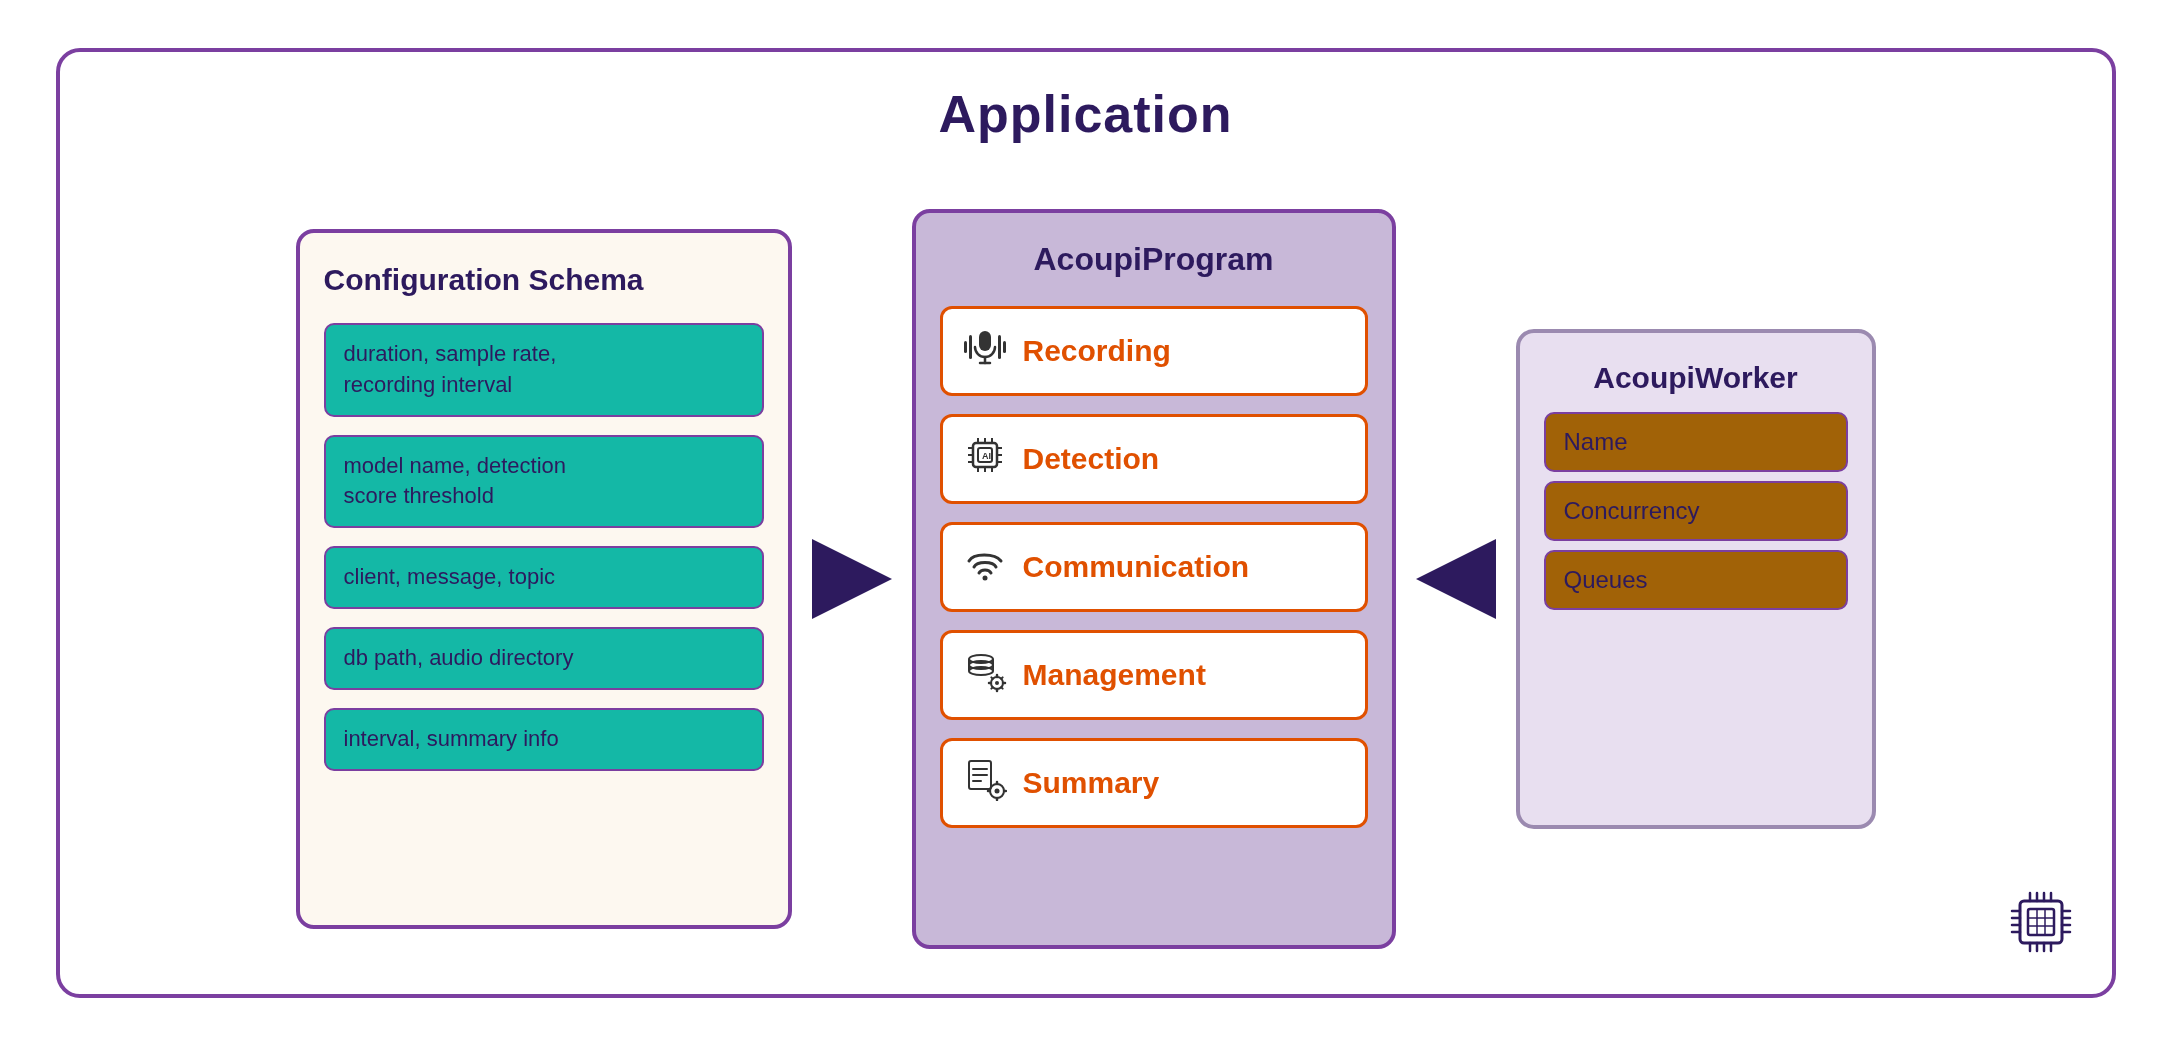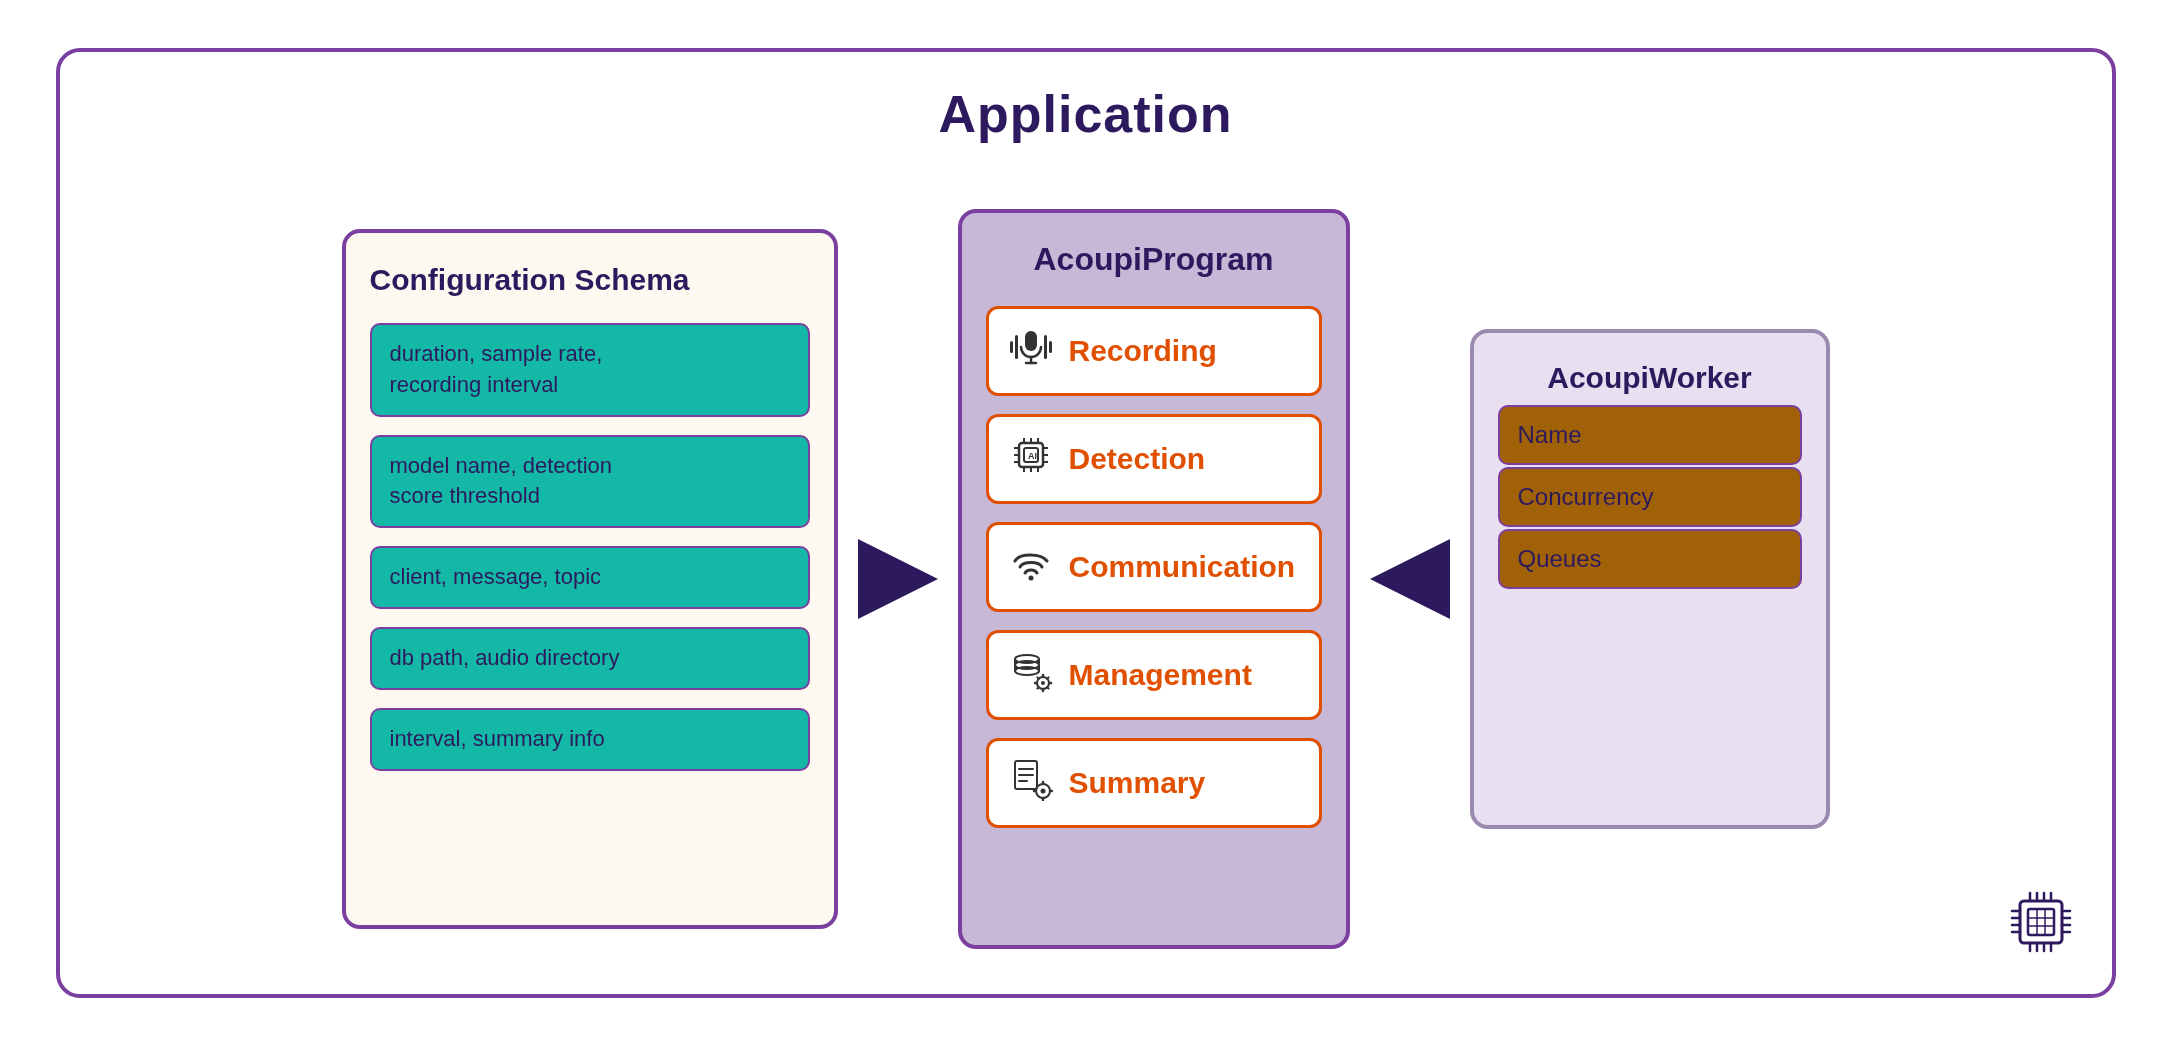--- a/index.html
+++ b/index.html
@@ -92,21 +92,21 @@
       width: 0;
       height: 0;
       border-top: 40px solid transparent;
       border-bottom: 40px solid transparent;
       border-right: 80px solid #2d1a5e;
       margin: auto;
     }
 
     
     .acoupi-program {
-      width: 392px;
+      width: 484px;
       min-height: 740px;
       border: 4px solid #7b3fa0;
       border-radius: 18px;
       background: #c8b8d8;
       padding: 28px 24px;
       display: flex;
       flex-direction: column;
       gap: 18px;
     }
     .program-title {
@@ -141,21 +141,21 @@
     
     .acoupi-worker {
       width: 360px;
       min-height: 500px;
       border: 4px solid #9b8ab0;
       border-radius: 18px;
       background: #e8dff0;
       padding: 28px 24px;
       display: flex;
       flex-direction: column;
-      gap: 2px;
+      gap: 9px;
     }
     .worker-title {
       font-size: 30px;
       font-weight: 900;
       color: #2d1a5e;
       text-align: center;
       margin-bottom: 8px;
     }
     .worker-item {
       border: 2px solid #7b3fa0;

